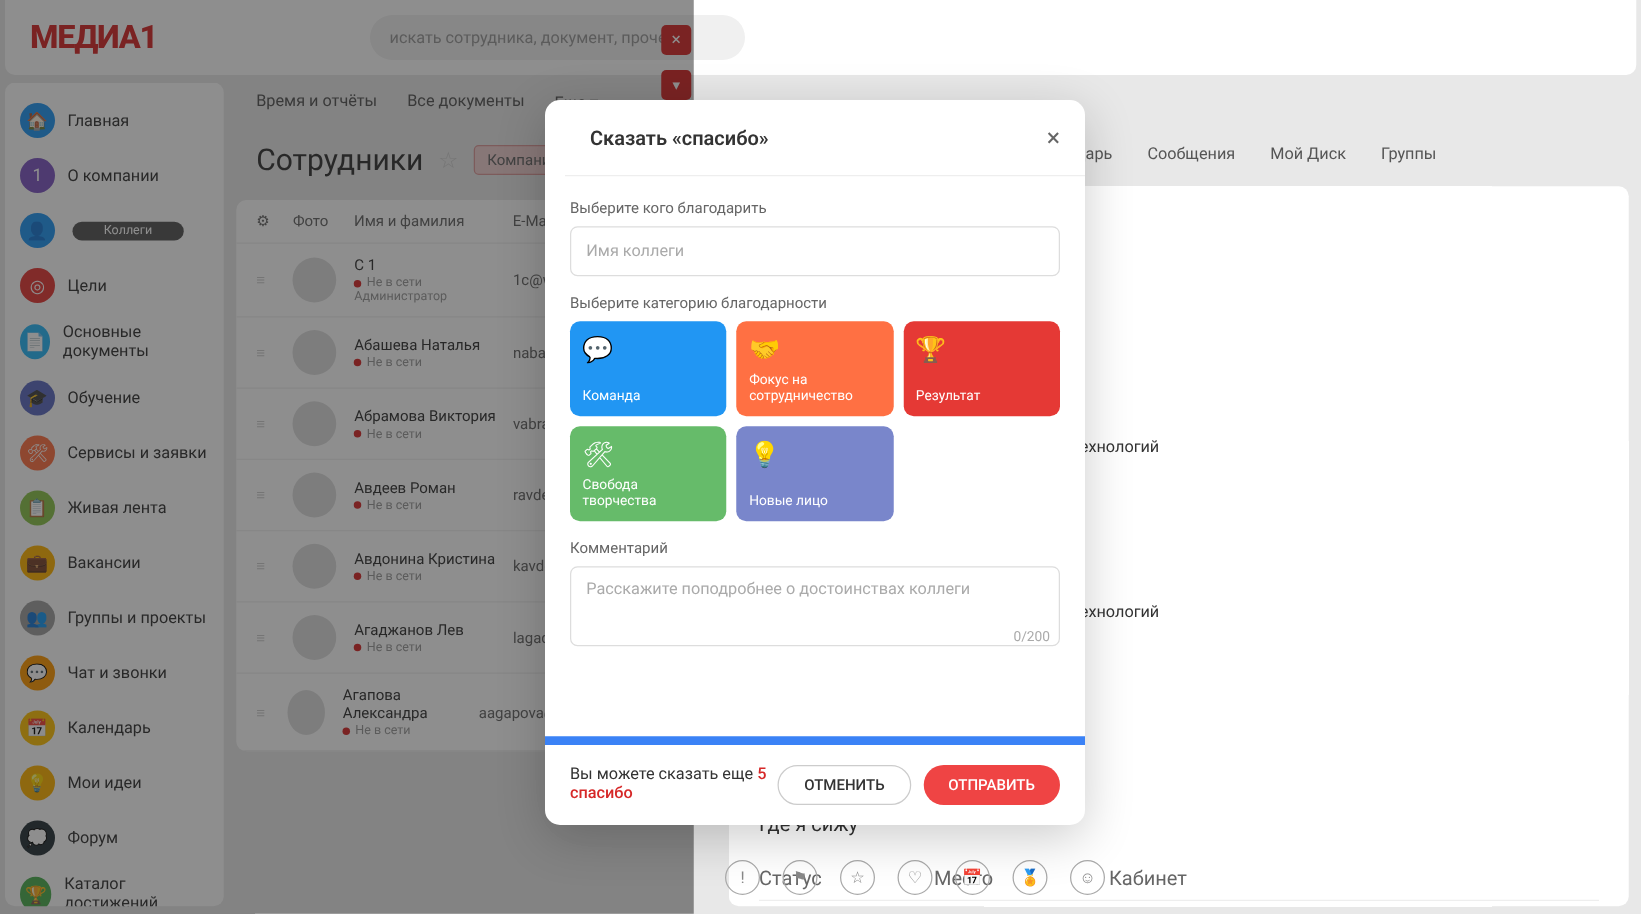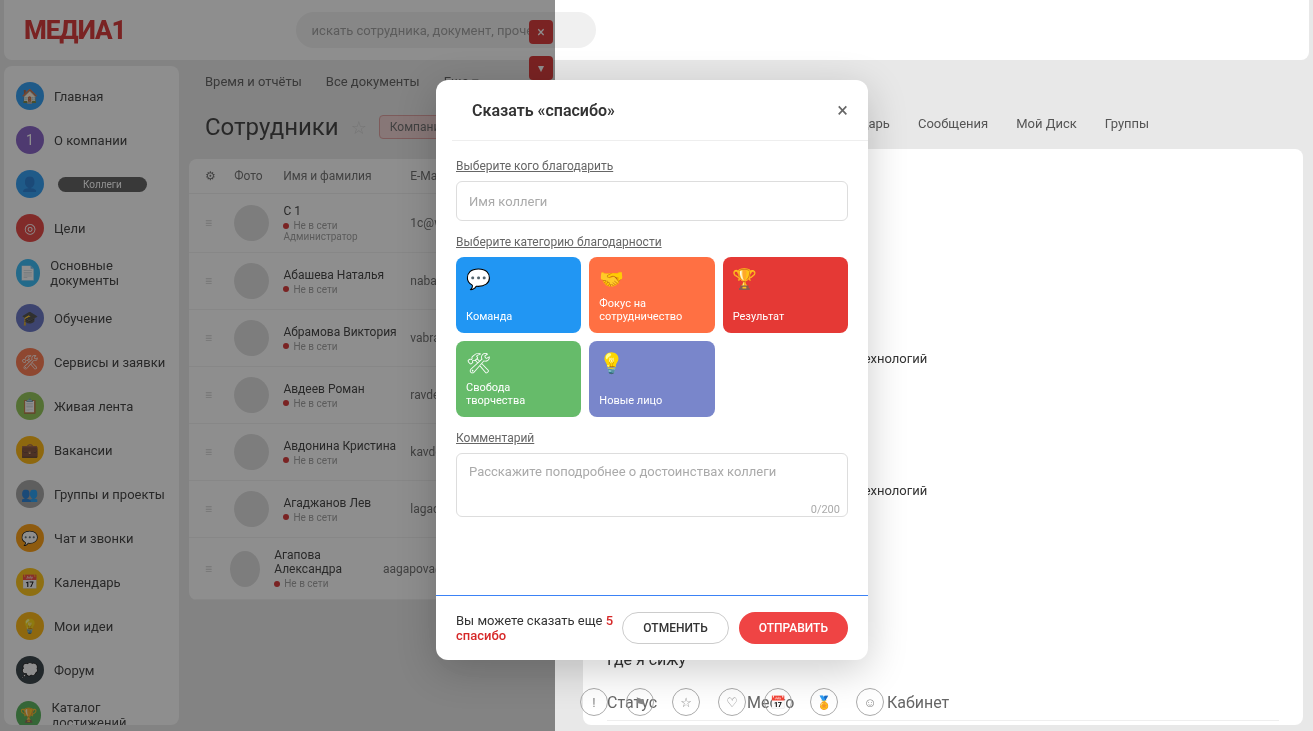--- a/index.html
+++ b/index.html
@@ -53,30 +53,30 @@
 .wc2{width:140px;}
 .wc3{flex:1;}
 .scrim{position:absolute;inset:0;background:rgba(30,30,30,0.5);z-index:100;}
 .red-pill{position:absolute;top:20px;right:760px;width:24px;height:24px;background:#d62828;border-radius:4px;color:#fff;display:flex;align-items:center;justify-content:center;font-size:14px;}
 .red-pill2{position:absolute;top:56px;right:760px;width:24px;height:24px;background:#d62828;border-radius:4px;color:#fff;display:flex;align-items:center;justify-content:center;font-size:12px;}
 .modal{position:absolute;top:80px;left:436px;width:432px;height:580px;background:#fff;border-radius:12px;z-index:200;display:flex;flex-direction:column;box-shadow:0 10px 40px rgba(0,0,0,0.2);}
 .modal-head{display:flex;justify-content:space-between;align-items:center;padding:18px 20px;border-bottom:1px solid #eee;margin-left:16px;}
 .modal-title{font-size:16px;font-weight:600;color:#333;}
 .modal-close{font-size:20px;color:#666;cursor:pointer;}
 .modal-body{padding:14px 20px;flex:1;overflow-y:auto;}
-.mlabel{font-size:12px;color:#666;margin-bottom:8px;margin-top:4px;text-decoration:underline;}
+.mlabel{font-size:12px;color:#666;margin-bottom:8px;margin-top:4px;}
 .minput{width:100%;height:40px;border:1px solid #ddd;border-radius:6px;padding:0 12px;font-size:13px;color:#333;}
 .minput::placeholder{color:#aaa;}
 .cat-grid{display:grid;grid-template-columns:1fr 1fr 1fr;gap:8px;margin-top:4px;}
 .cat{height:76px;border-radius:8px;padding:10px;color:#fff;font-size:11px;display:flex;flex-direction:column;justify-content:space-between;cursor:pointer;}
 .cat-icon{font-size:20px;}
 .mtext{width:100%;height:64px;border:1px solid #ddd;border-radius:6px;padding:10px 12px;font-size:13px;resize:none;}
 .mtext::placeholder{color:#aaa;}
 .char-count{text-align:right;font-size:11px;color:#aaa;margin-top:-18px;margin-right:8px;position:relative;}
-.modal-foot{display:flex;justify-content:space-between;align-items:center;padding:16px 20px;border-top:1px solid #3b82f6;}
+.modal-foot{display:flex;justify-content:space-between;padding:16px 20px;border-top:7px solid #3b82f6;}
 .foot-text{font-size:13px;color:#333;}
 .foot-text .hl{color:#d62828;font-weight:500;}
 .foot-btns{display:flex;gap:10px;}
 .btn{padding:8px 20px;border-radius:20px;font-size:12px;font-weight:500;cursor:pointer;border:none;}
 .btn-cancel{background:#fff;border:1px solid #ccc;color:#333;}
 .btn-send{background:#ef4444;color:#fff;}
 .icon-row{display:flex;gap:18px;padding:10px 0;color:#888;font-size:18px;}
 .icon-circle{width:28px;height:28px;border:1.5px solid #aaa;border-radius:50%;display:flex;align-items:center;justify-content:center;font-size:13px;}
 </style>
 </head>

